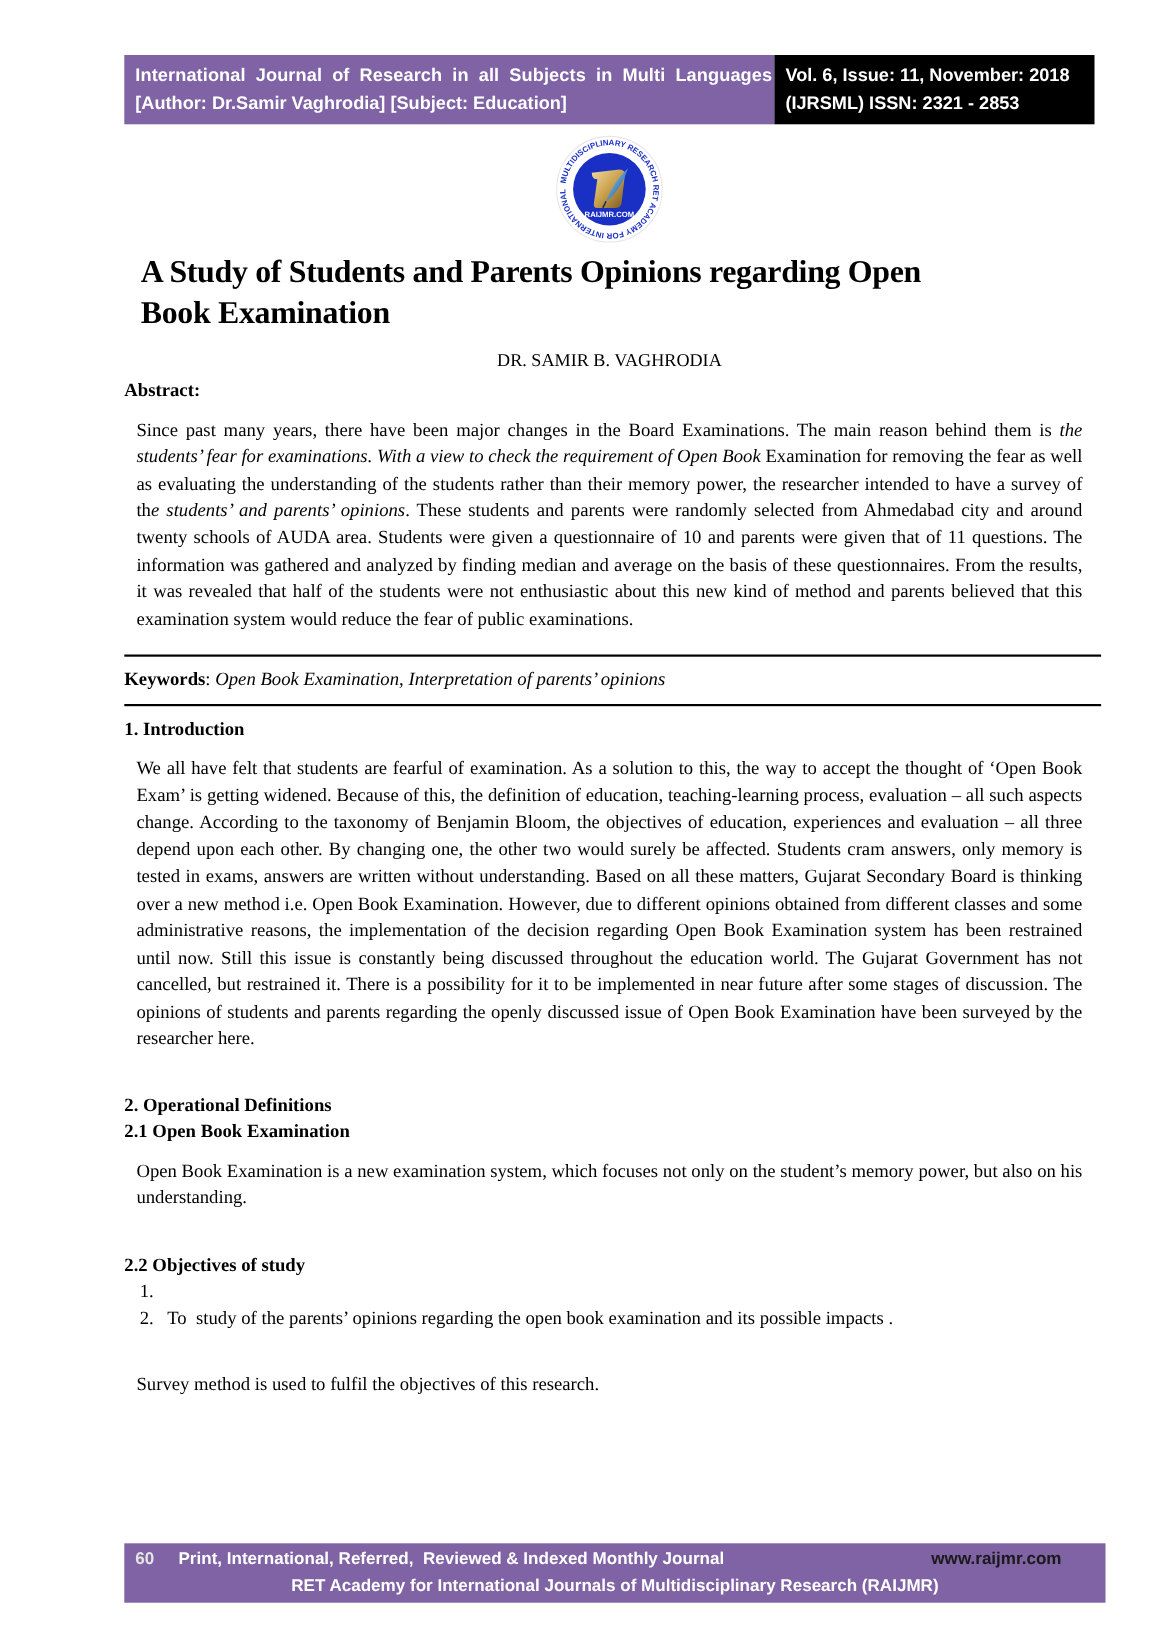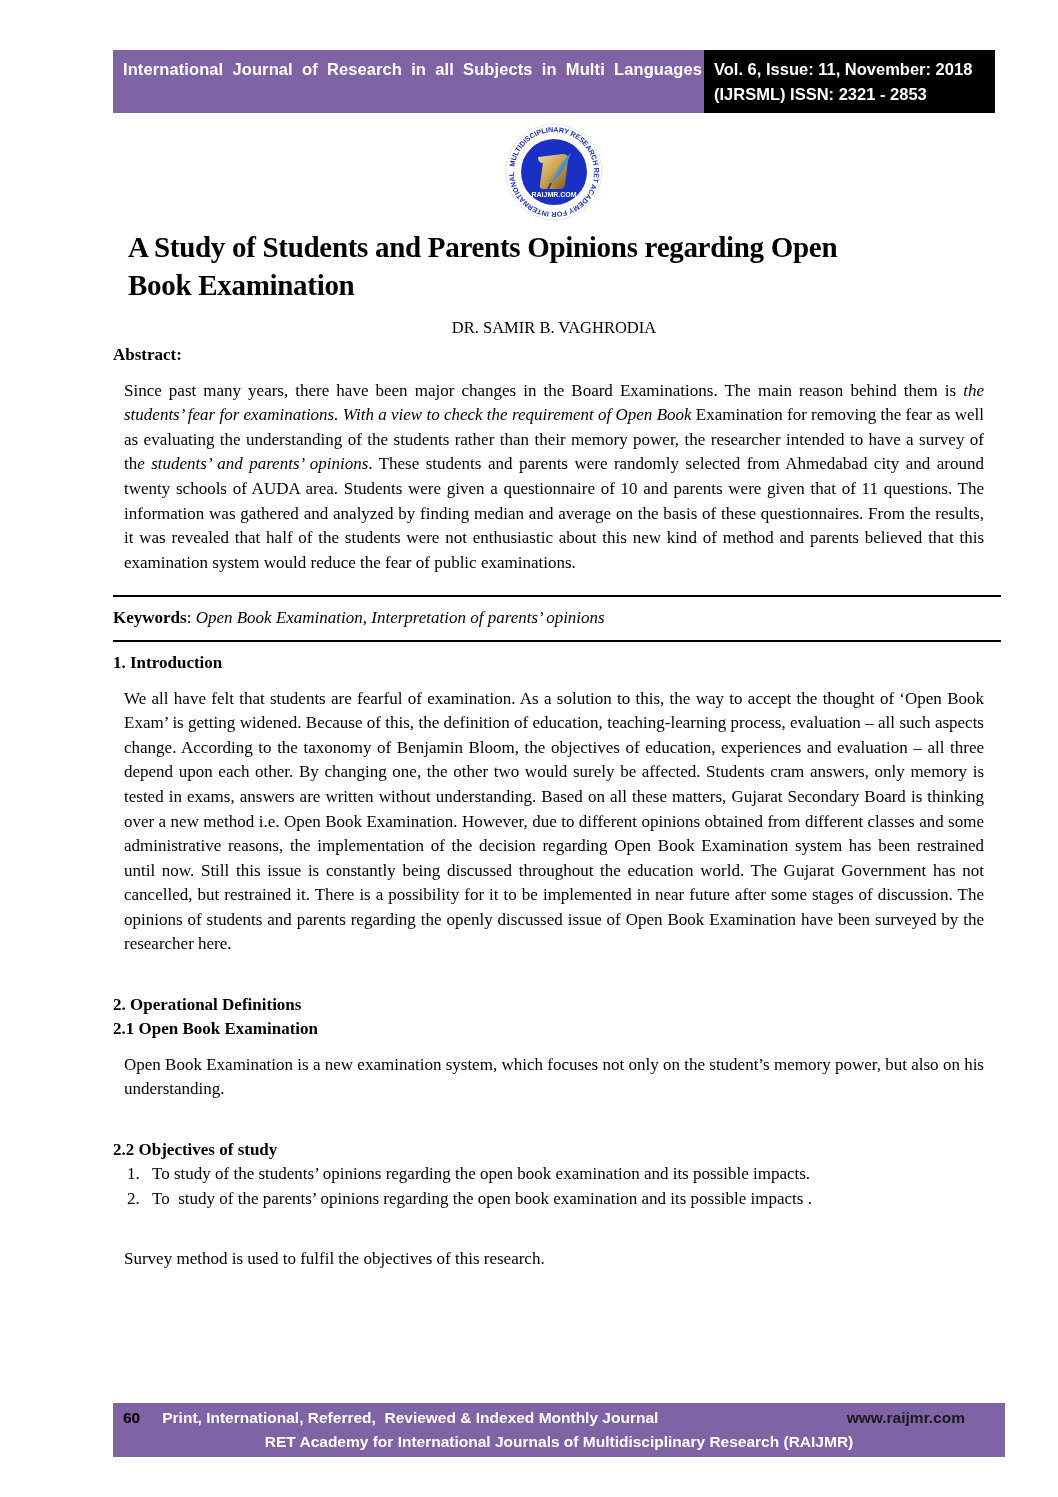--- a/index.html
+++ b/index.html
@@ -141,33 +141,34 @@
       line-height: 24px;
       color: #ffffff;
       box-sizing: border-box;
       padding: 3px 10px 0 10px;
     }
     .footer-row1 {
       display: flex;
       justify-content: space-between;
       white-space: nowrap;
     }
-    .footer .page-num { color: #000000; margin-right: 6px; }
+    .footer .page-num { color: #e5e5e5; margin-right: 6px; }
     .footer .url { color: #1a1a1a; margin-right: 30px; }
     .footer-row2 {
       text-align: center;
       white-space: nowrap;
     }
   </style>
 </head>
 <body>
 
 <div class="header">
   <div class="header-left">
     <div class="line1">International Journal of Research in all Subjects in Multi Languages</div>
+    <div>[Author: Dr.Samir Vaghrodia] [Subject: Education]</div>
   </div>
   <div class="header-right">
     <div>Vol. 6, Issue: 11, November: 2018</div>
     <div>(IJRSML)  ISSN: 2321 - 2853</div>
   </div>
 </div>
 
 <div class="logo">
   <svg width="98" height="98" viewBox="0 0 98 98">
     <defs>
@@ -220,21 +221,20 @@
   <div class="h">2. Operational Definitions</div>
   <div class="h">2.1 Open Book Examination</div>
   <p class="para last-left">Open Book Examination is a new examination system, which focuses not only on the student’s memory power, but also on his understanding.</p>
 
   <div class="gap-line"></div>
 
   <div class="h">2.2 Objectives of study</div>
   <ul class="objectives">
     <li>
       <span class="num">1.</span>
-      <span>To study of the students’ opinions regarding the open book examination and its possible impacts.</span>
     </li>
     <li>
       <span class="num">2.</span>
       <span style="white-space: pre;">To  study of the parents’ opinions regarding the open book examination and its possible impacts .</span>
     </li>
   </ul>
 
   <div class="gap-line"></div>
 
   <p class="para">Survey method is used to fulfil the objectives of this research.</p>

